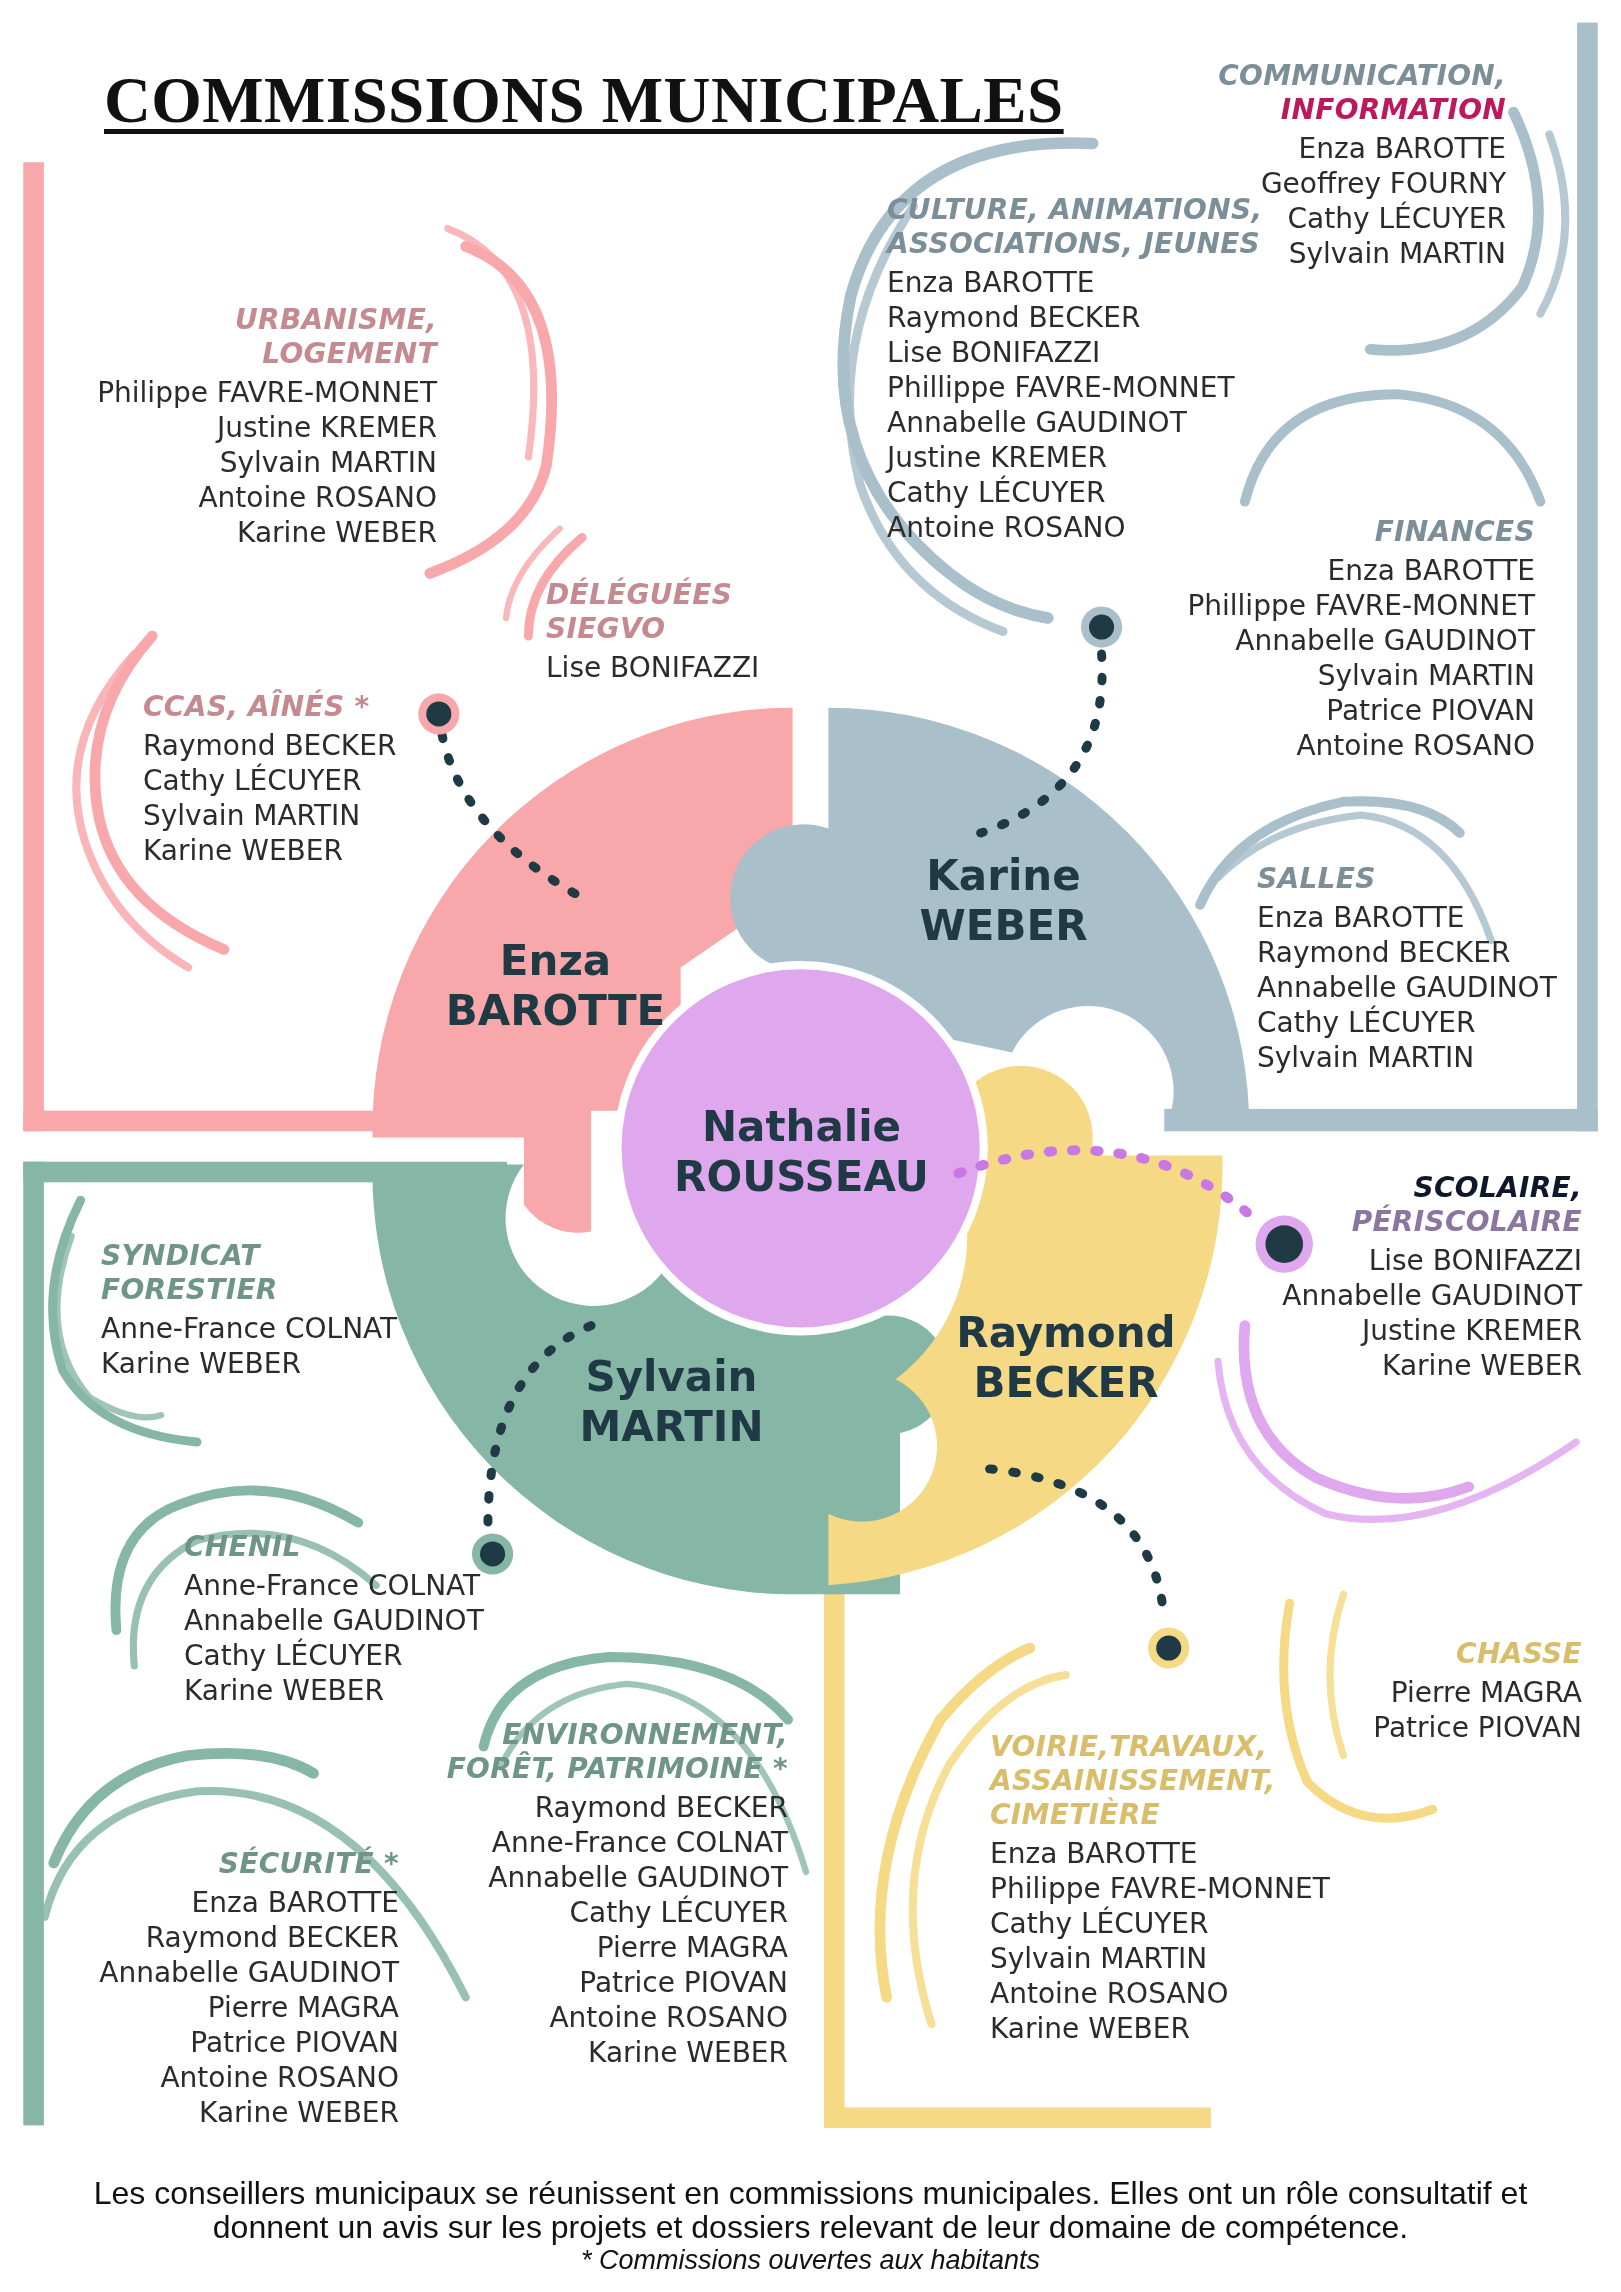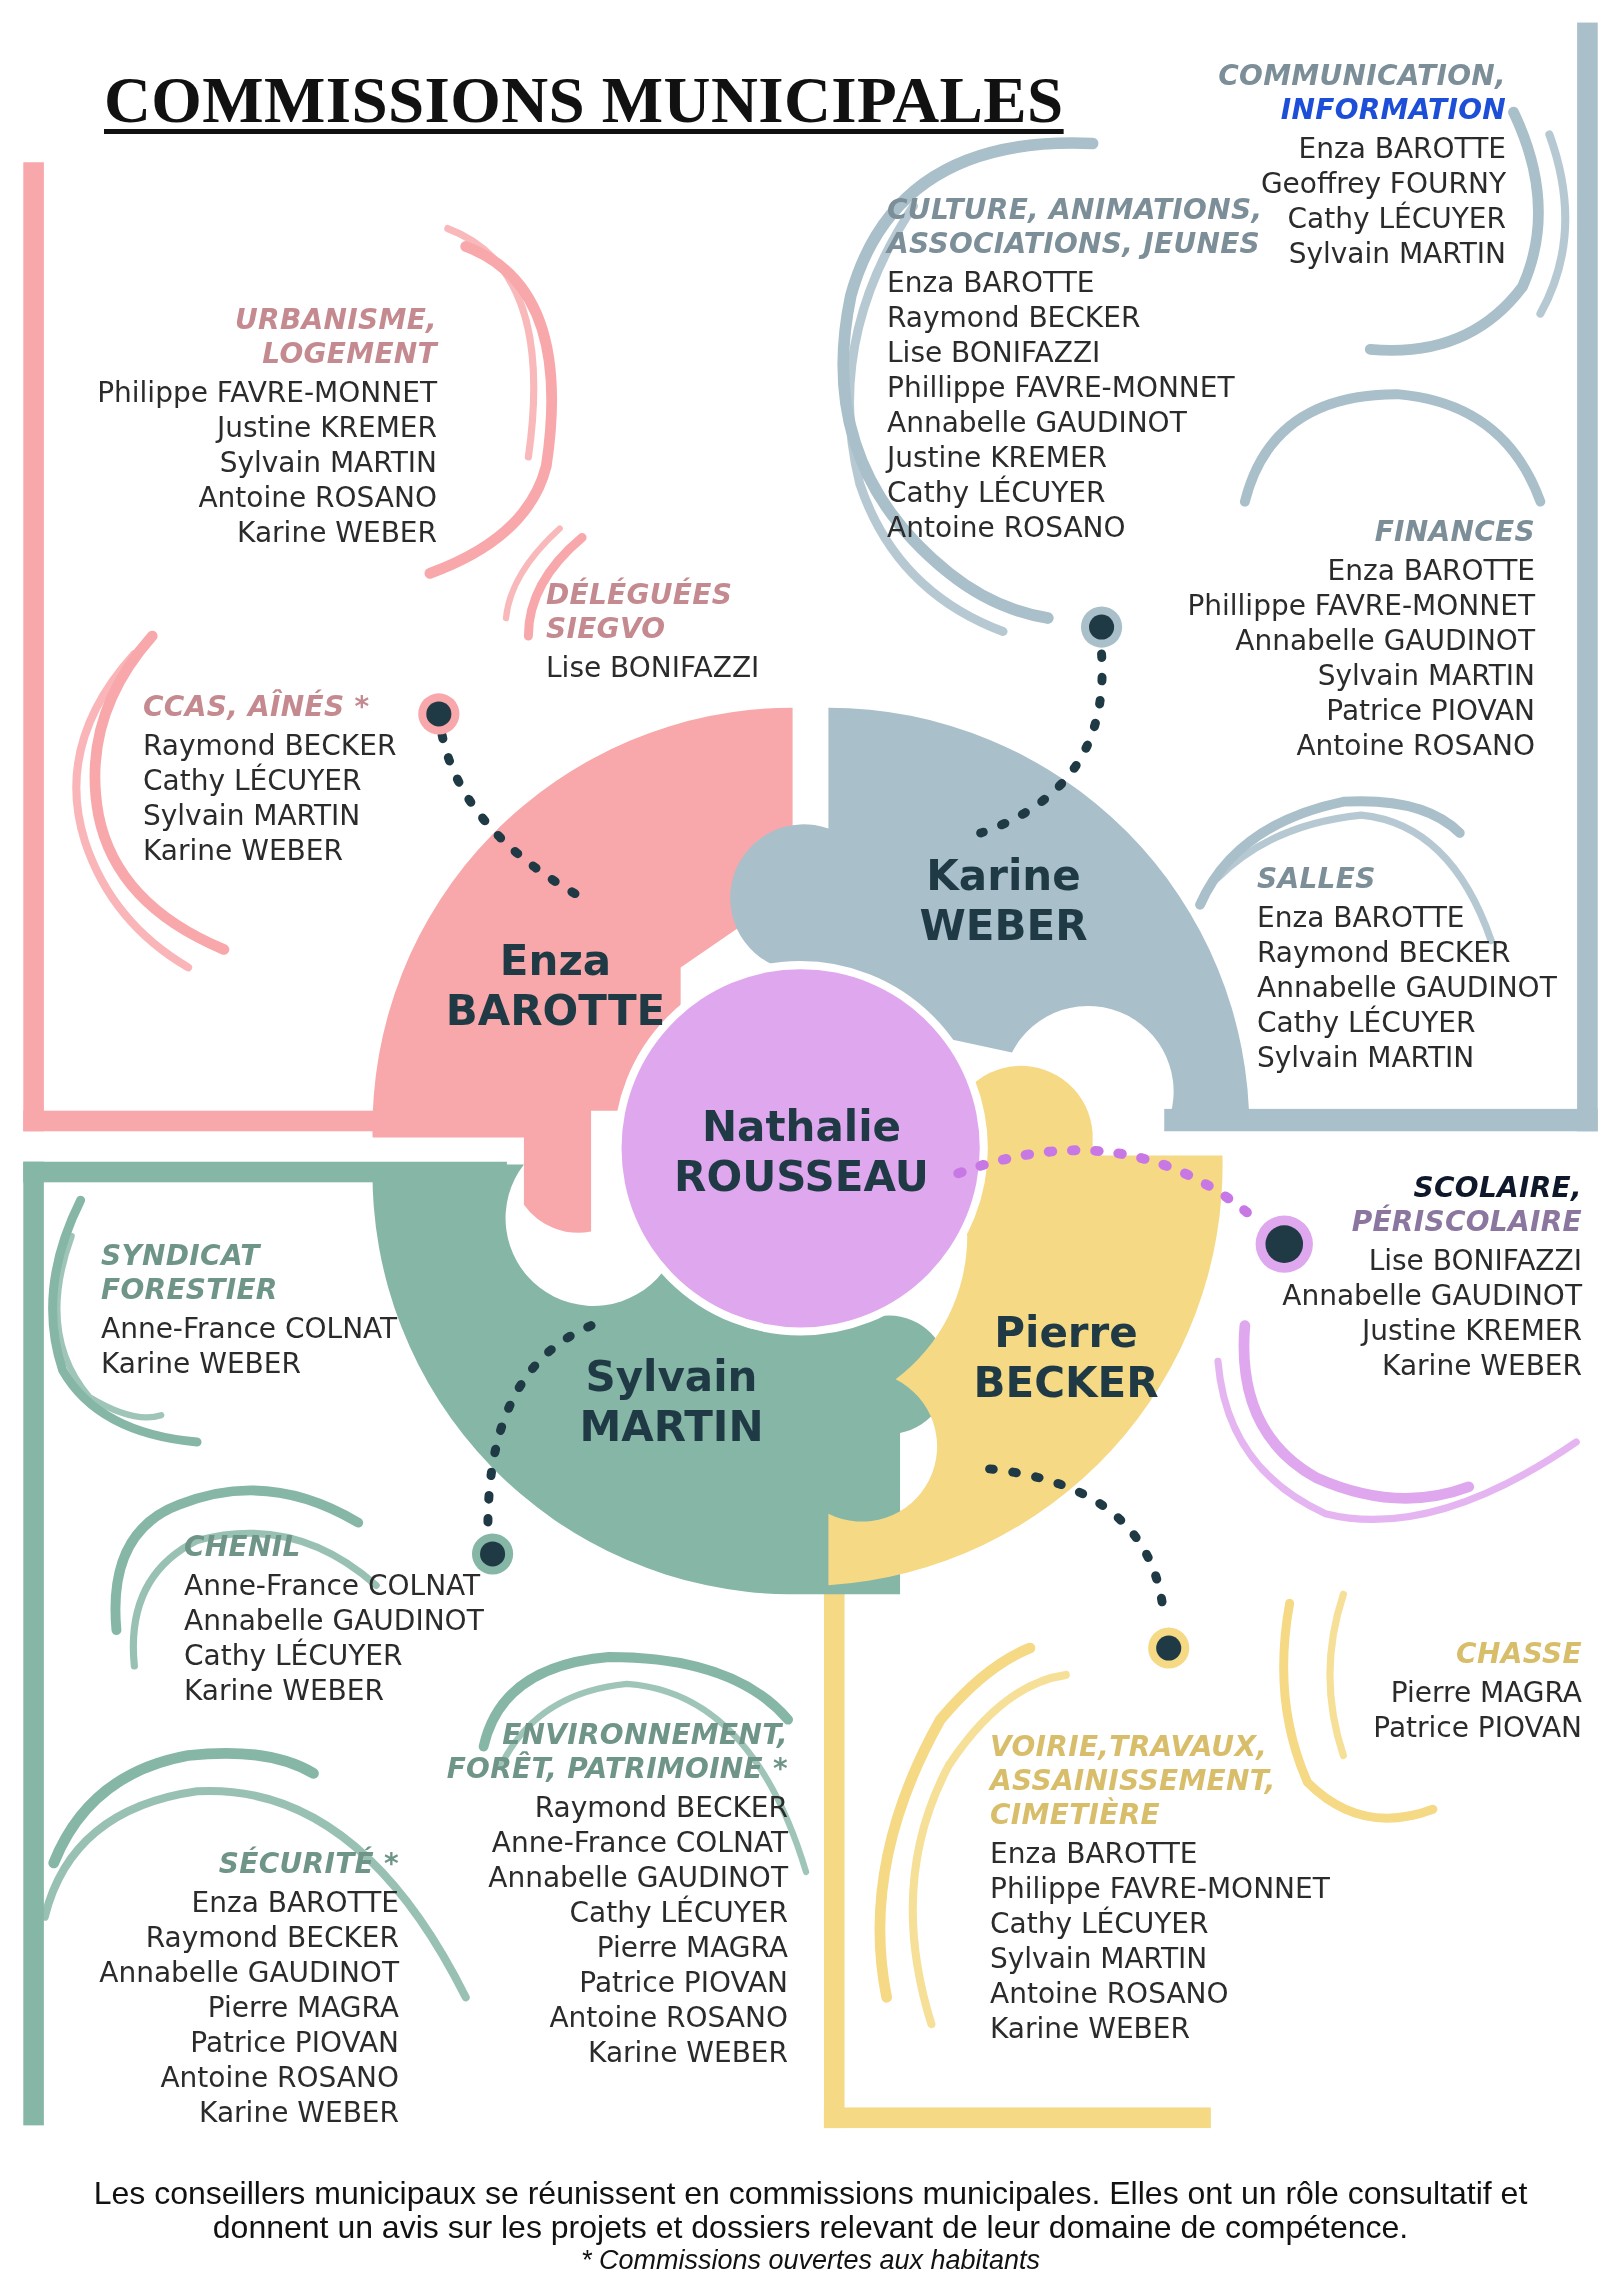--- a/index.html
+++ b/index.html
@@ -135,21 +135,21 @@
 </div>
 <div class="leader" style="left:869px; top:851px; width:269px;">
   <div>Karine</div>
   <div>WEBER</div>
 </div>
 <div class="leader" style="left:537px; top:1352px; width:269px;">
   <div>Sylvain</div>
   <div>MARTIN</div>
 </div>
 <div class="leader" style="left:927px; top:1308px; width:278px;">
-  <div>Pierre</div>
+  <div>Raymond</div>
   <div>BECKER</div>
 </div>
 <div class="leader" style="left:645px; top:1102px; width:313px;">
   <div>Nathalie</div>
   <div>ROUSSEAU</div>
 </div>
 
 <div class="block right" style="right:1184px; top:303px;">
     <div>
       <div class="ctitle" style="color: rgb(196, 138, 144);">URBANISME,</div>
@@ -195,21 +195,21 @@
       <div class="member">Phillippe FAVRE-MONNET</div>
       <div class="member">Annabelle GAUDINOT</div>
       <div class="member">Justine KREMER</div>
       <div class="member">Cathy LÉCUYER</div>
       <div class="member">Antoine ROSANO</div>
     </div>
   </div>
 <div class="block right" style="right:115px; top:59px;">
     <div>
       <div class="ctitle" style="color: rgb(124, 142, 152);">COMMUNICATION,</div>
-      <div class="ctitle" style="color: #1d4ed8;">INFORMATION</div>
+      <div class="ctitle" style="color: #be185d;">INFORMATION</div>
     </div>
     <div class="members">
       <div class="member">Enza BAROTTE</div>
       <div class="member">Geoffrey FOURNY</div>
       <div class="member">Cathy LÉCUYER</div>
       <div class="member">Sylvain MARTIN</div>
     </div>
   </div>
 <div class="block right" style="right:86px; top:515px;">
     <div>

